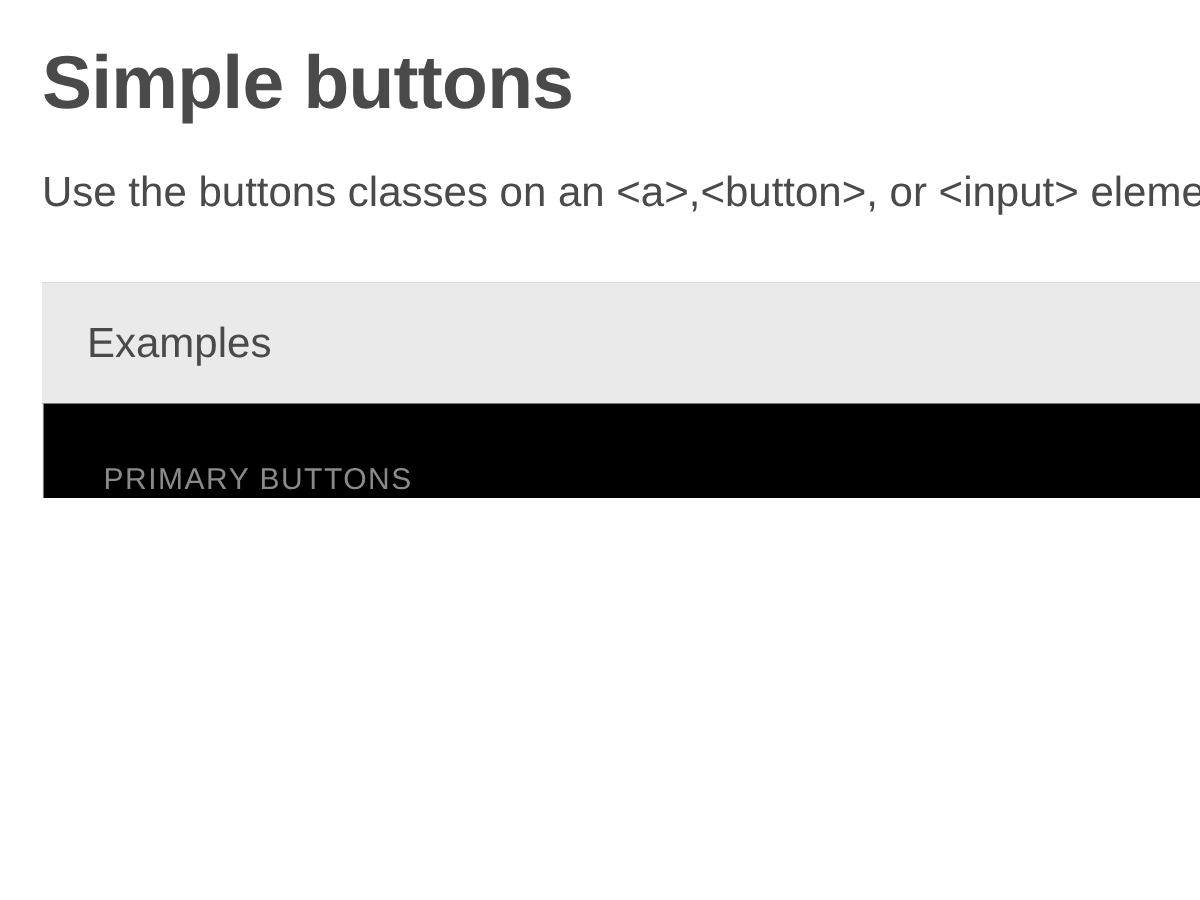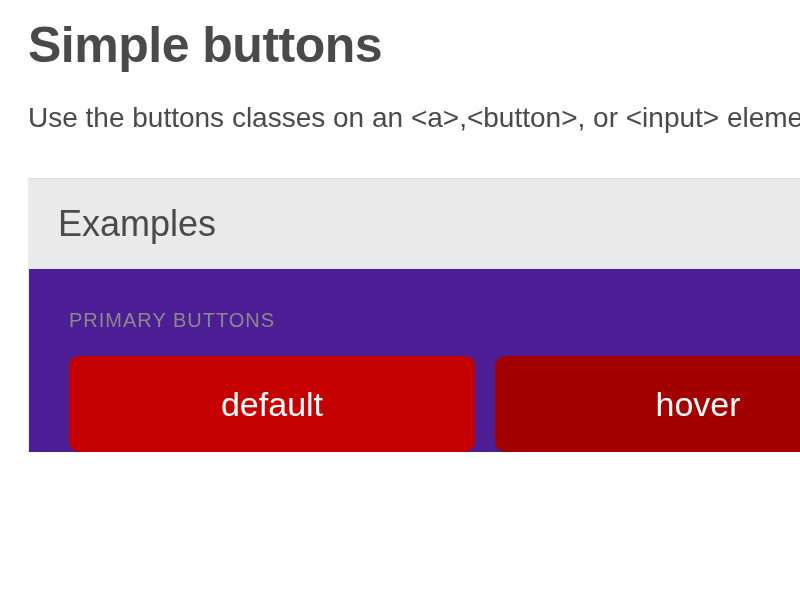--- a/index.html
+++ b/index.html
@@ -5,21 +5,21 @@
   * { box-sizing: border-box; margin: 0; padding: 0; }
   html, body {
     width: 800px;
     height: 600px;
     overflow: hidden;
     font-family: "Helvetica Neue", Helvetica, Arial, sans-serif;
     color: #4a4a4a;
     background: #fff;
   }
   .page {
-    padding: 16px 0 0 28px;
+    padding: 26px 0 0 28px;
   }
   h1.title {
     font-size: 50px;
     font-weight: 600;
     color: #4a4a4a;
     letter-spacing: -0.5px;
     margin-bottom: 28px;
   }
   p.lead {
     font-size: 28px;
@@ -29,26 +29,26 @@
     margin-bottom: 44px;
   }
   .panel {
     border-top: 1px solid #dcdcdc;
   }
   .panel-header {
     background: #eaeaea;
     padding: 24px 30px 24px 30px;
   }
   .panel-header h2 {
-    font-size: 36px;
+    font-size: 28px;
     font-weight: 500;
     color: #4a4a4a;
   }
   .panel-body {
-    background: #4c1d95;
+    background: #000000;
     padding: 40px 40px 0 40px;
     border-left: 1px solid #eee;
   }
   .section-label {
     font-size: 20px;
     font-weight: 400;
     letter-spacing: 1px;
     color: #8a8a8a;
     text-transform: uppercase;
     margin-bottom: 24px;
@@ -89,21 +89,17 @@
   <p class="lead">Use the buttons classes on an &lt;a&gt;,&lt;button&gt;, or &lt;input&gt; element.</p>
 
   <div class="panel">
     <div class="panel-header">
       <h2>Examples</h2>
     </div>
     <div class="panel-body">
 
       <div class="section-label">PRIMARY BUTTONS</div>
 
-      <div class="button-row">
-        <div class="btn btn-default">default</div>
-        <div class="btn btn-hover">hover</div>
-      </div>
 
 
     </div>
   </div>
 </div>
 
 </body></html>

